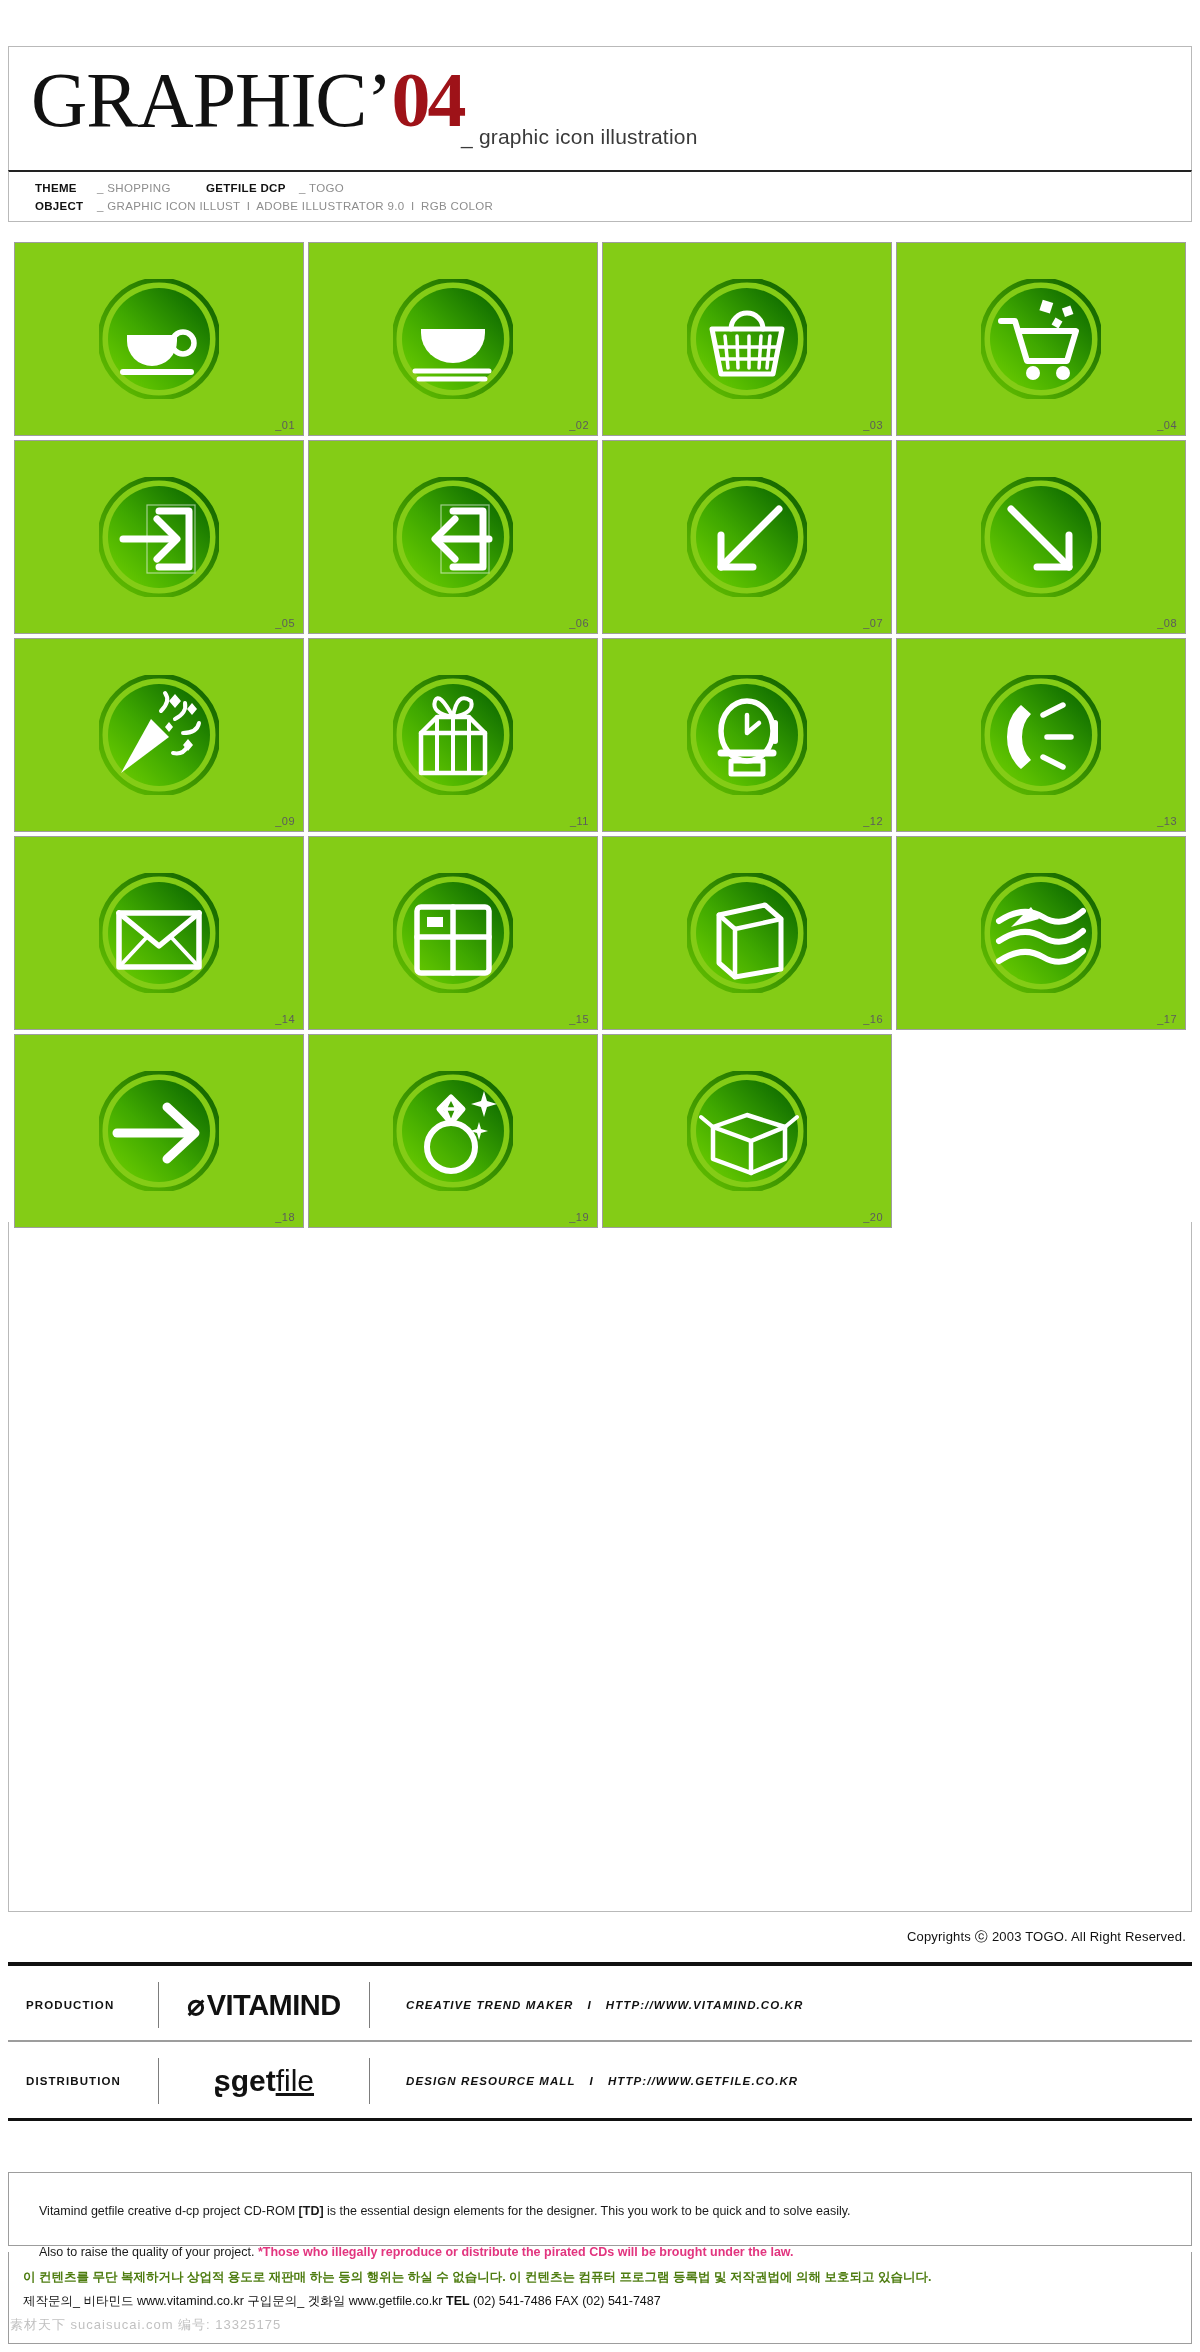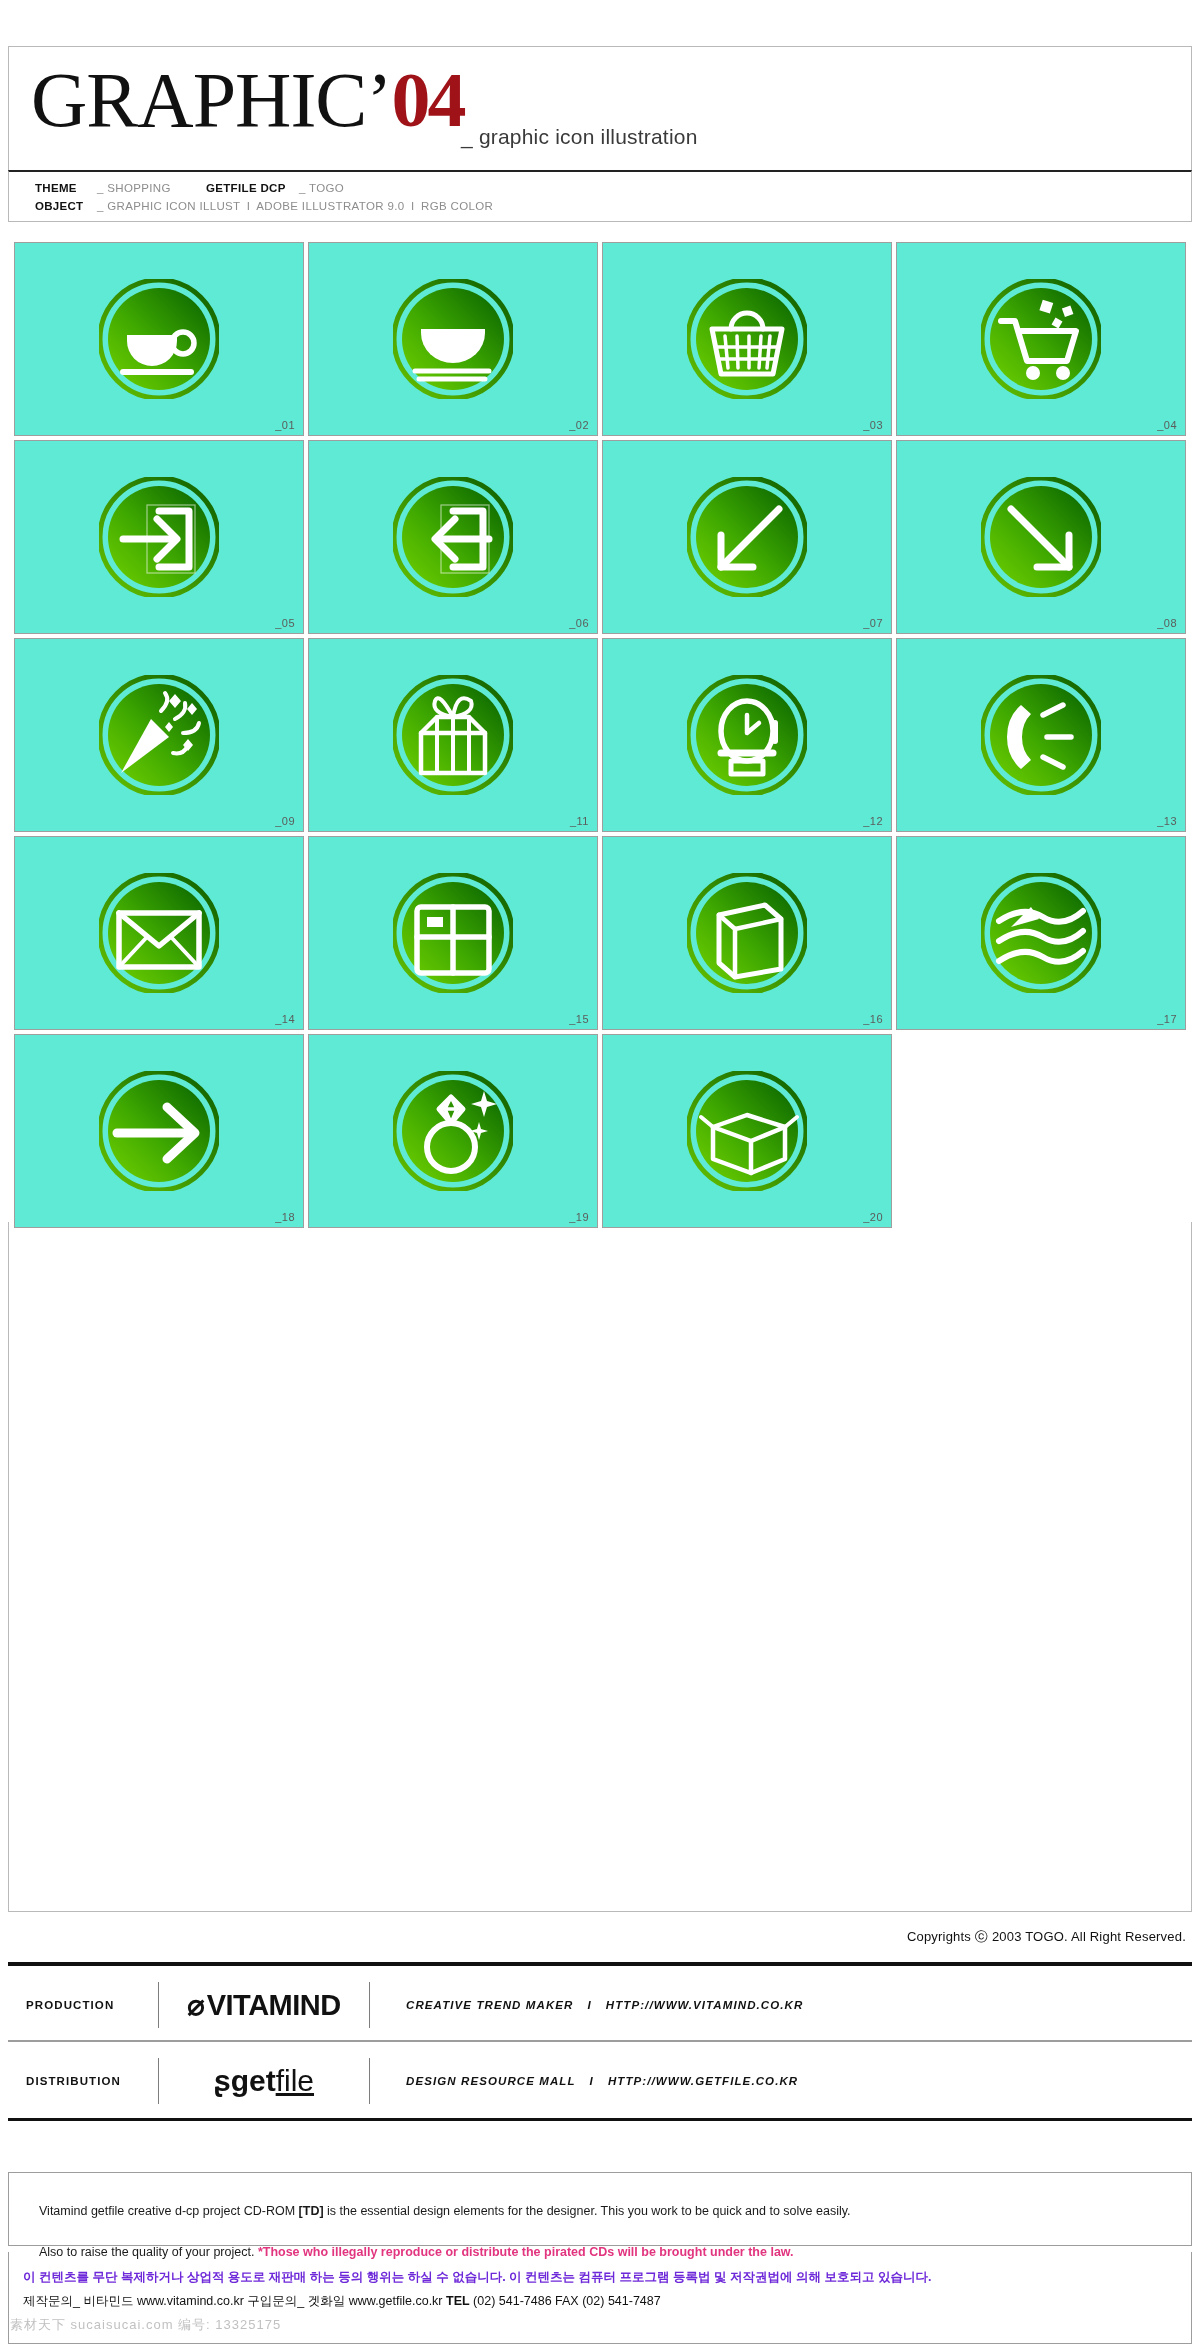--- a/index.html
+++ b/index.html
@@ -58,21 +58,21 @@
   .grid{
     position:absolute; left:14px; top:242px;
     width:1172px;
     display:grid;
     grid-template-columns:repeat(4, 1fr);
     grid-template-rows:repeat(5, 194px);
     gap:4px;
   }
   .cell{
     border:1px solid #9e9e9e;
-    background:#5eead4;
+    background:#84cc16;
     position:relative;
     display:flex; align-items:center; justify-content:center;
   }
   .cell .num{
     position:absolute; right:8px; bottom:4px;
     font-size:11px; color:#5c5c5c; letter-spacing:.5px;
   }
   .badge{
     width:120px; height:120px; position:relative;
     display:flex; align-items:center; justify-content:center;
@@ -125,21 +125,21 @@
   .notebox p{ margin:16px; font-size:12.5px; line-height:25px; color:#1a1a1a; }
   .notebox .bd{ font-weight:700; }
   .notebox .pink{ color:#e2357f; font-weight:700; }
 
   
   .kobox{
     position:absolute; left:8px; top:2252px; width:1184px; height:92px;
     border:1px solid #9d9d9d; border-top:none;
     padding:14px 14px 0 14px;
   }
-  .kobox .ko1{ font-size:12.5px; line-height:22px; color:#6d28d9; font-weight:700; }
+  .kobox .ko1{ font-size:12.5px; line-height:22px; color:#4d7c0f; font-weight:700; }
   .kobox .ko2{ font-size:12.5px; line-height:26px; color:#111; }
   .kobox .ko2 b{ font-weight:700; }
 
   .wmark{
     position:absolute; left:10px; top:2316px;
     font-size:13px; color:#b6b6b6; letter-spacing:1px; opacity:.85;
   }
 </style>
 </head>
 <body>

